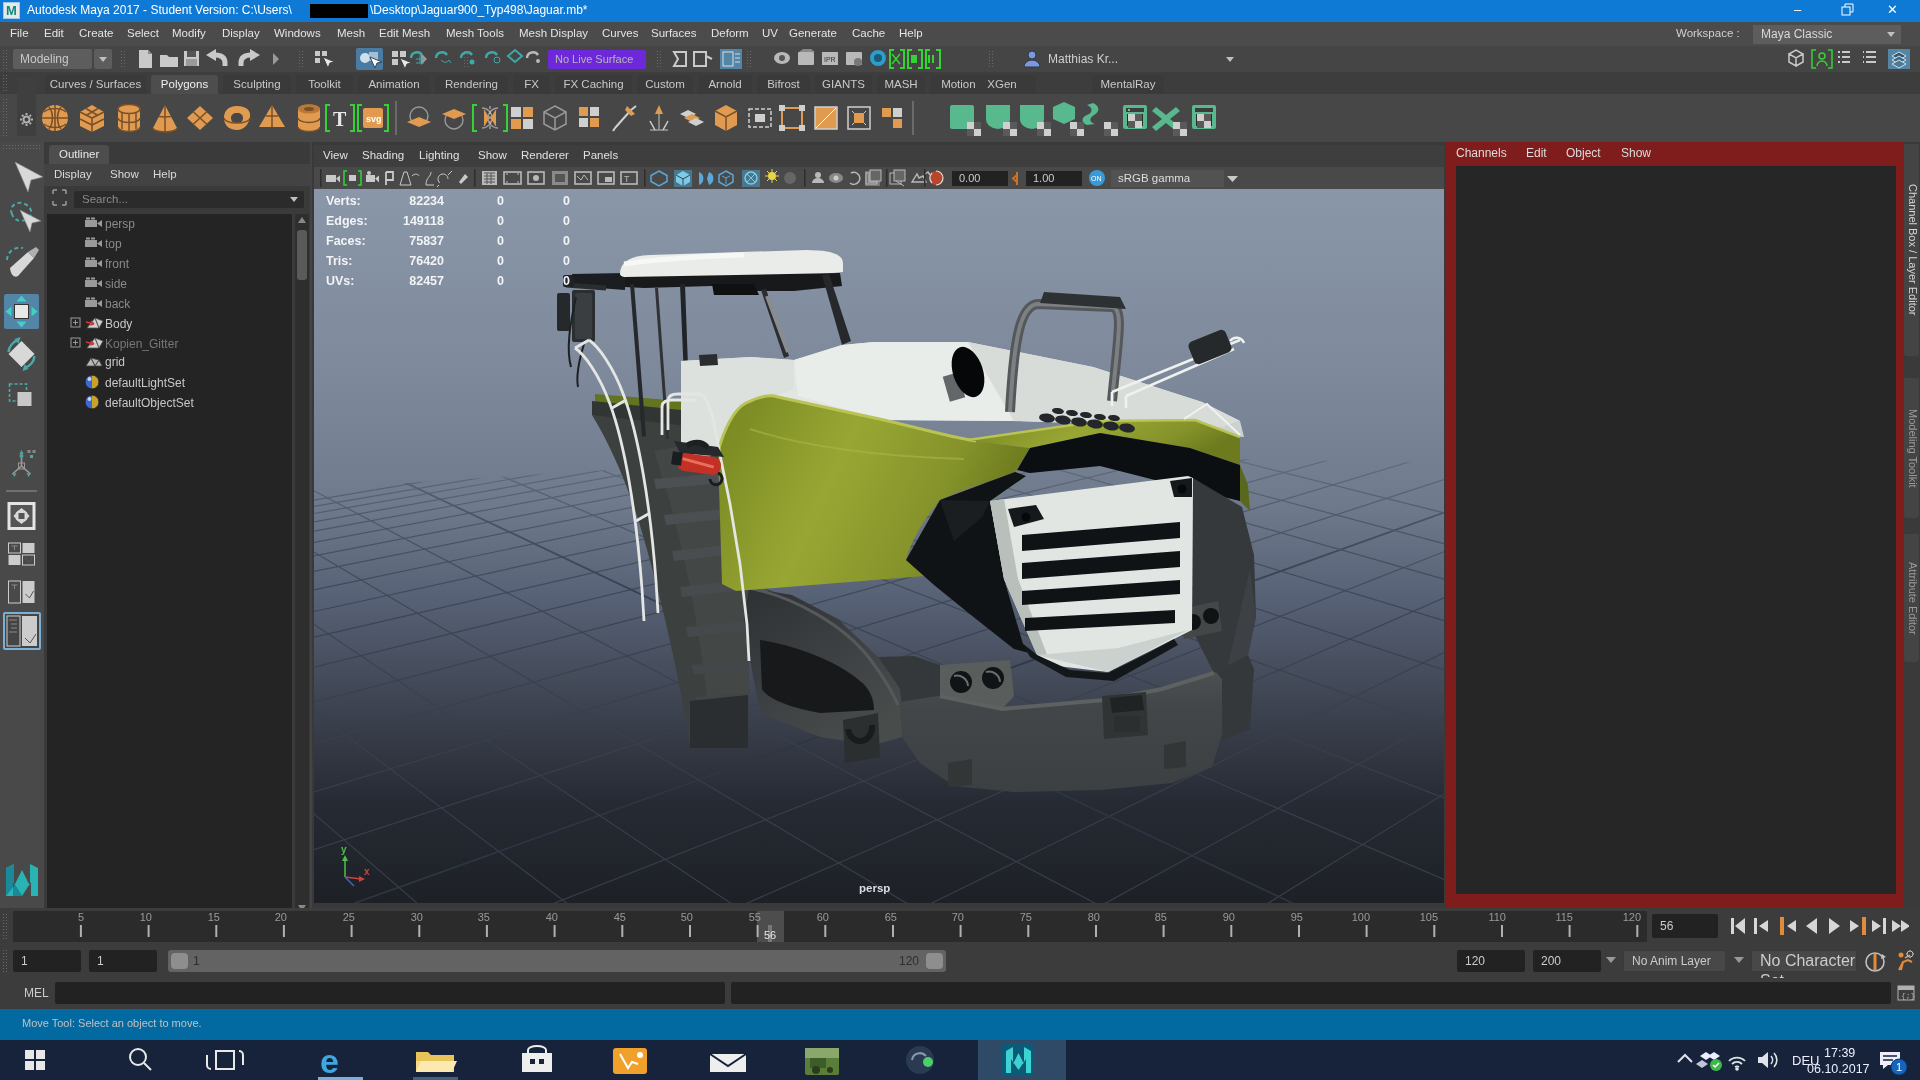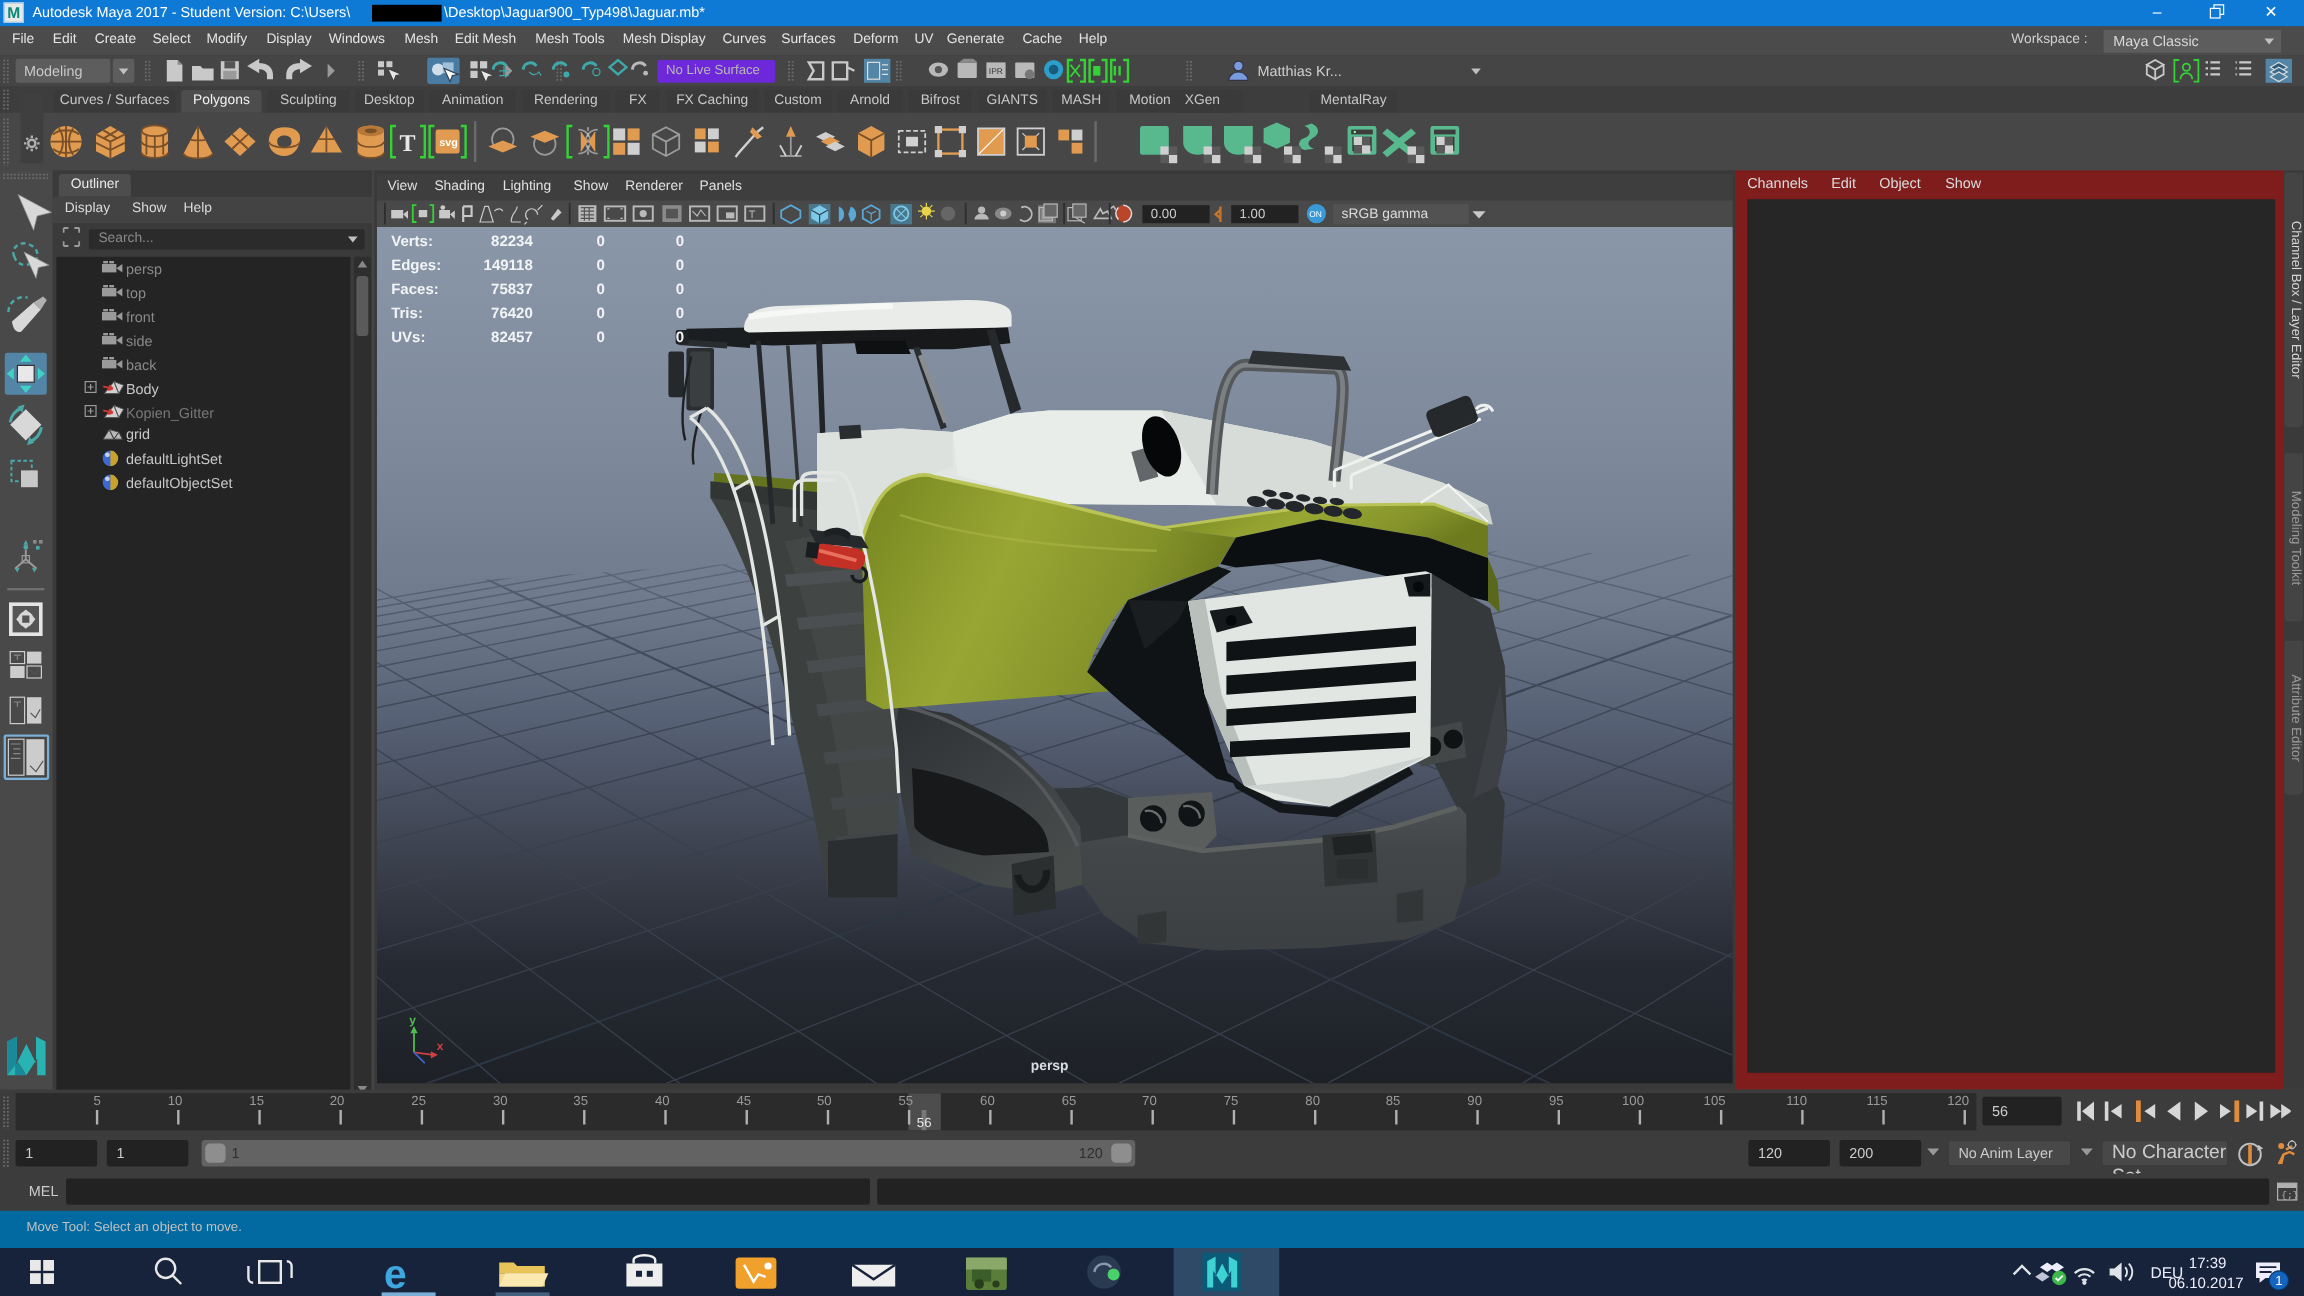--- a/index.html
+++ b/index.html
@@ -220,21 +220,21 @@
         <path d="M106 16 l7 -4 l7 4 l-7 4 z" fill="#4a7a9a" stroke="#ddd"></path>
   </svg>
 </div>
 
 <div id="shelftabs" class="abs">
   <div class="abs grip" style="left:2px;top:2px;height:18px;"></div>
   <div class="abs" style="left:20px;top:8px;width:14px;height:2px;background:#aaa;box-shadow:0 4px 0 #aaa;"></div>
   <div class="tab" style="left:45px;width:101px;">Curves / Surfaces</div>
   <div class="tab active" style="left:151px;width:67px;">Polygons</div>
   <div class="tab" style="left:223px;width:68px;">Sculpting</div>
-  <div class="tab" style="left:296px;width:57px;">Desktop</div>
+  <div class="tab" style="left:296px;width:57px;">Toolkit</div>
   <div class="tab" style="left:358px;width:72px;">Animation</div>
   <div class="tab" style="left:435px;width:73px;">Rendering</div>
   <div class="tab" style="left:513px;width:37px;">FX</div>
   <div class="tab" style="left:555px;width:77px;">FX Caching</div>
   <div class="tab" style="left:637px;width:56px;">Custom</div>
   <div class="tab" style="left:698px;width:54px;">Arnold</div>
   <div class="tab" style="left:757px;width:53px;">Bifrost</div>
   <div class="tab" style="left:815px;width:57px;">GIANTS</div>
   <div class="tab" style="left:877px;width:48px;">MASH</div>
   <div class="tab" style="left:930px;width:106px;">Motion Graphics</div>

